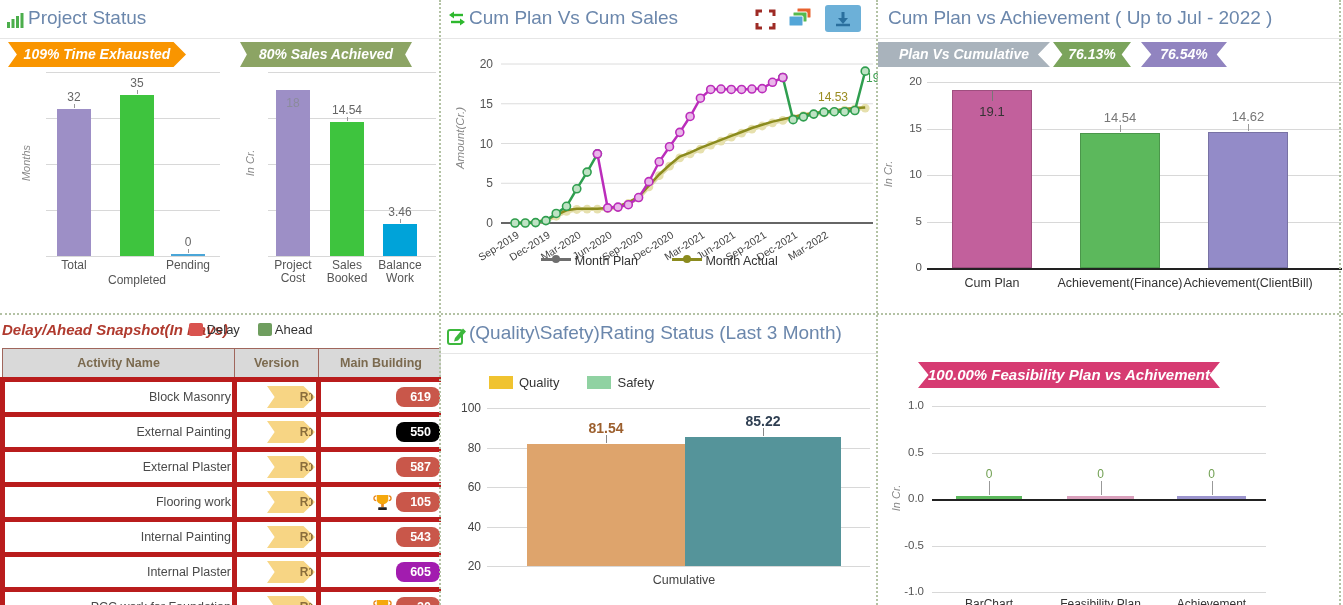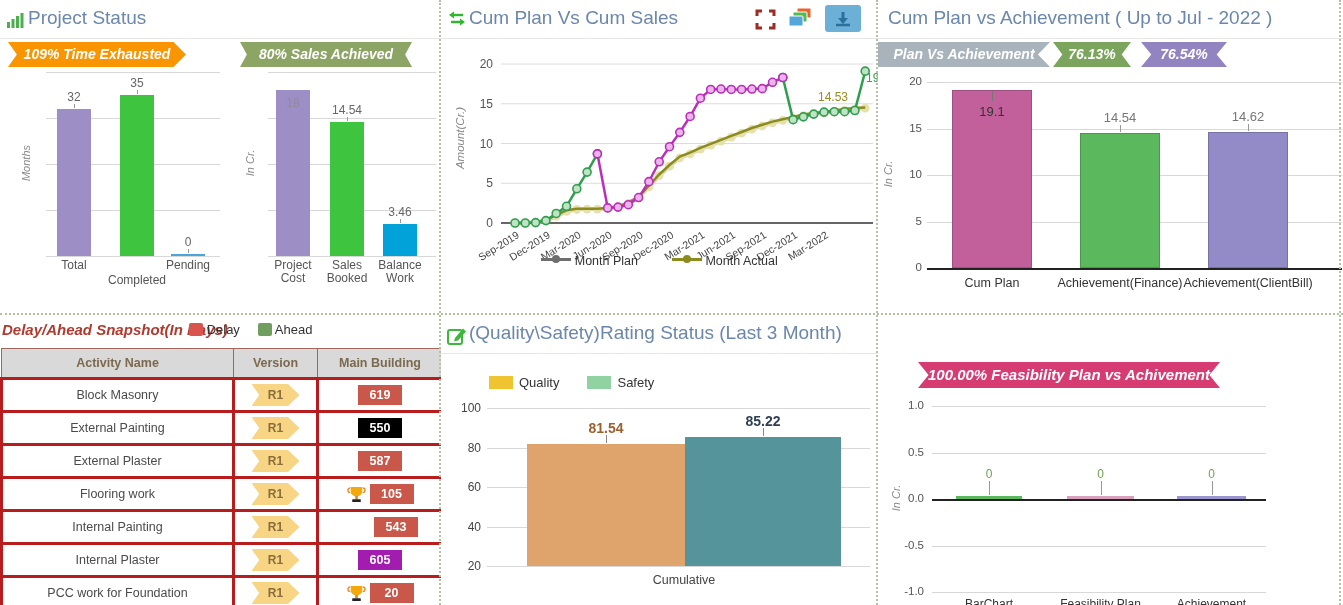--- a/index.html
+++ b/index.html
@@ -11,24 +11,24 @@
   .vline{position:absolute;top:0;bottom:0;width:0;border-left:2px dotted #b3c2a4;}
   .hline{position:absolute;left:0;right:0;height:0;border-top:2px dotted #b3c2a4;}
   .banner{position:absolute;height:25px;line-height:25px;color:#fff;font-weight:bold;font-style:italic;font-size:14px;text-align:center;white-space:nowrap;}
   .clip-lr{clip-path:polygon(0 0,93% 0,100% 50%,93% 100%,0 100%,5% 50%);}
   .clip-notch{clip-path:polygon(0 0,100% 0,96% 50%,100% 100%,0 100%,4% 50%);}
   .clip-notch-deep{clip-path:polygon(0 0,100% 0,88% 50%,100% 100%,0 100%,12% 50%);}
   .clip-right-notch{clip-path:polygon(0 0,100% 0,93% 50%,100% 100%,0 100%);}
   .legend-sq{display:inline-block;width:14px;height:13px;border-radius:2px;vertical-align:-2px;}
   table.dtable{border-collapse:collapse;position:absolute;left:0;top:33px;width:441px;table-layout:fixed;}
   table.dtable th{background:#d9d9d9;color:#7b6a4f;font-size:12.5px;font-weight:bold;height:26px;border:1px solid #a0665c;}
-  table.dtable td{border:3px solid #b91c1c;height:28px;text-align:center;font-size:12.5px;color:#4a4a4a;}
+  table.dtable td{border:5px solid #b91c1c;height:28px;text-align:right;font-size:12.5px;color:#4a4a4a;}
   .ribbon{display:inline-block;width:48px;height:22px;line-height:22px;background:#f7d584;color:#8a6d3b;font-weight:bold;font-size:12px;
     clip-path:polygon(0 0,76% 0,100% 50%,76% 100%,0 100%,16% 50%);}
-  .badge{display:inline-block;min-width:26px;padding:3px 9px;border-radius:0;color:#fff;font-weight:bold;font-size:12.5px;vertical-align:middle;}
+  .badge{display:inline-block;min-width:26px;padding:3px 9px;border-radius:8px;color:#fff;font-weight:bold;font-size:12.5px;vertical-align:middle;}
   .hicon{position:absolute;cursor:pointer;}
 </style>
 </head>
 <body>
 
 <div id="stage">
 
   <div class="panel" id="p1" style="left:0;top:0;width:441px;height:313px;">
     <div class="phead">
       <span class="picon">
@@ -223,21 +223,21 @@
     <div id="lineLegend" style="position:absolute;left:0;top:254px;width:437px;display:flex;justify-content:center;gap:34px;font-size:12.5px;color:#333;">
         <span><span style="display:inline-block;width:30px;height:3px;background:#6e6e6e;vertical-align:4px;position:relative;"><span style="position:absolute;left:11px;top:-3px;width:8px;height:8px;border-radius:50%;background:#6e6e6e;"></span></span> Month Plan</span>
         <span><span style="display:inline-block;width:30px;height:3px;background:#8b8b1e;vertical-align:4px;position:relative;"><span style="position:absolute;left:11px;top:-3px;width:8px;height:8px;border-radius:50%;background:#8b8b1e;"></span></span> Month Actual</span>
       </div>
   </div>
 
   <div class="panel" id="p3" style="left:878px;top:0;width:465px;height:313px;">
     <div class="phead">
       <span class="ptitle" style="left:10px;">Cum Plan vs Achievement ( Up to Jul - 2022 )</span>
     </div>
-    <div class="banner clip-right-notch" style="left:0;top:42px;width:172px;background:#a9b3bc;">Plan Vs Achievement</div>
+    <div class="banner clip-right-notch" style="left:0;top:42px;width:172px;background:#a9b3bc;">Plan Vs Cumulative</div>
     <div class="banner clip-notch-deep" style="left:175px;top:42px;width:78px;background:#7ba45c;">76.13%</div>
     <div class="banner clip-notch-deep" style="left:263px;top:42px;width:86px;background:#9184c0;">76.54%</div>
     <div id="achChart">
         <div style="position: absolute; left: 49px; width: 415px; top: 268px; height: 2px; background: rgb(34, 34, 34);"></div>
         <div style="position: absolute; left: 14px; width: 30px; top: 261px; text-align: right; font: 11.5px &quot;Liberation Sans&quot;, sans-serif; color: rgb(85, 85, 85);">0</div>
         <div style="position: absolute; left: 49px; width: 415px; top: 221.5px; height: 1px; background: rgb(216, 216, 216);"></div>
         <div style="position: absolute; left: 14px; width: 30px; top: 214.5px; text-align: right; font: 11.5px &quot;Liberation Sans&quot;, sans-serif; color: rgb(85, 85, 85);">5</div>
         <div style="position: absolute; left: 49px; width: 415px; top: 175px; height: 1px; background: rgb(216, 216, 216);"></div>
         <div style="position: absolute; left: 14px; width: 30px; top: 168px; text-align: right; font: 11.5px &quot;Liberation Sans&quot;, sans-serif; color: rgb(85, 85, 85);">10</div>
         <div style="position: absolute; left: 49px; width: 415px; top: 128.5px; height: 1px; background: rgb(216, 216, 216);"></div>

